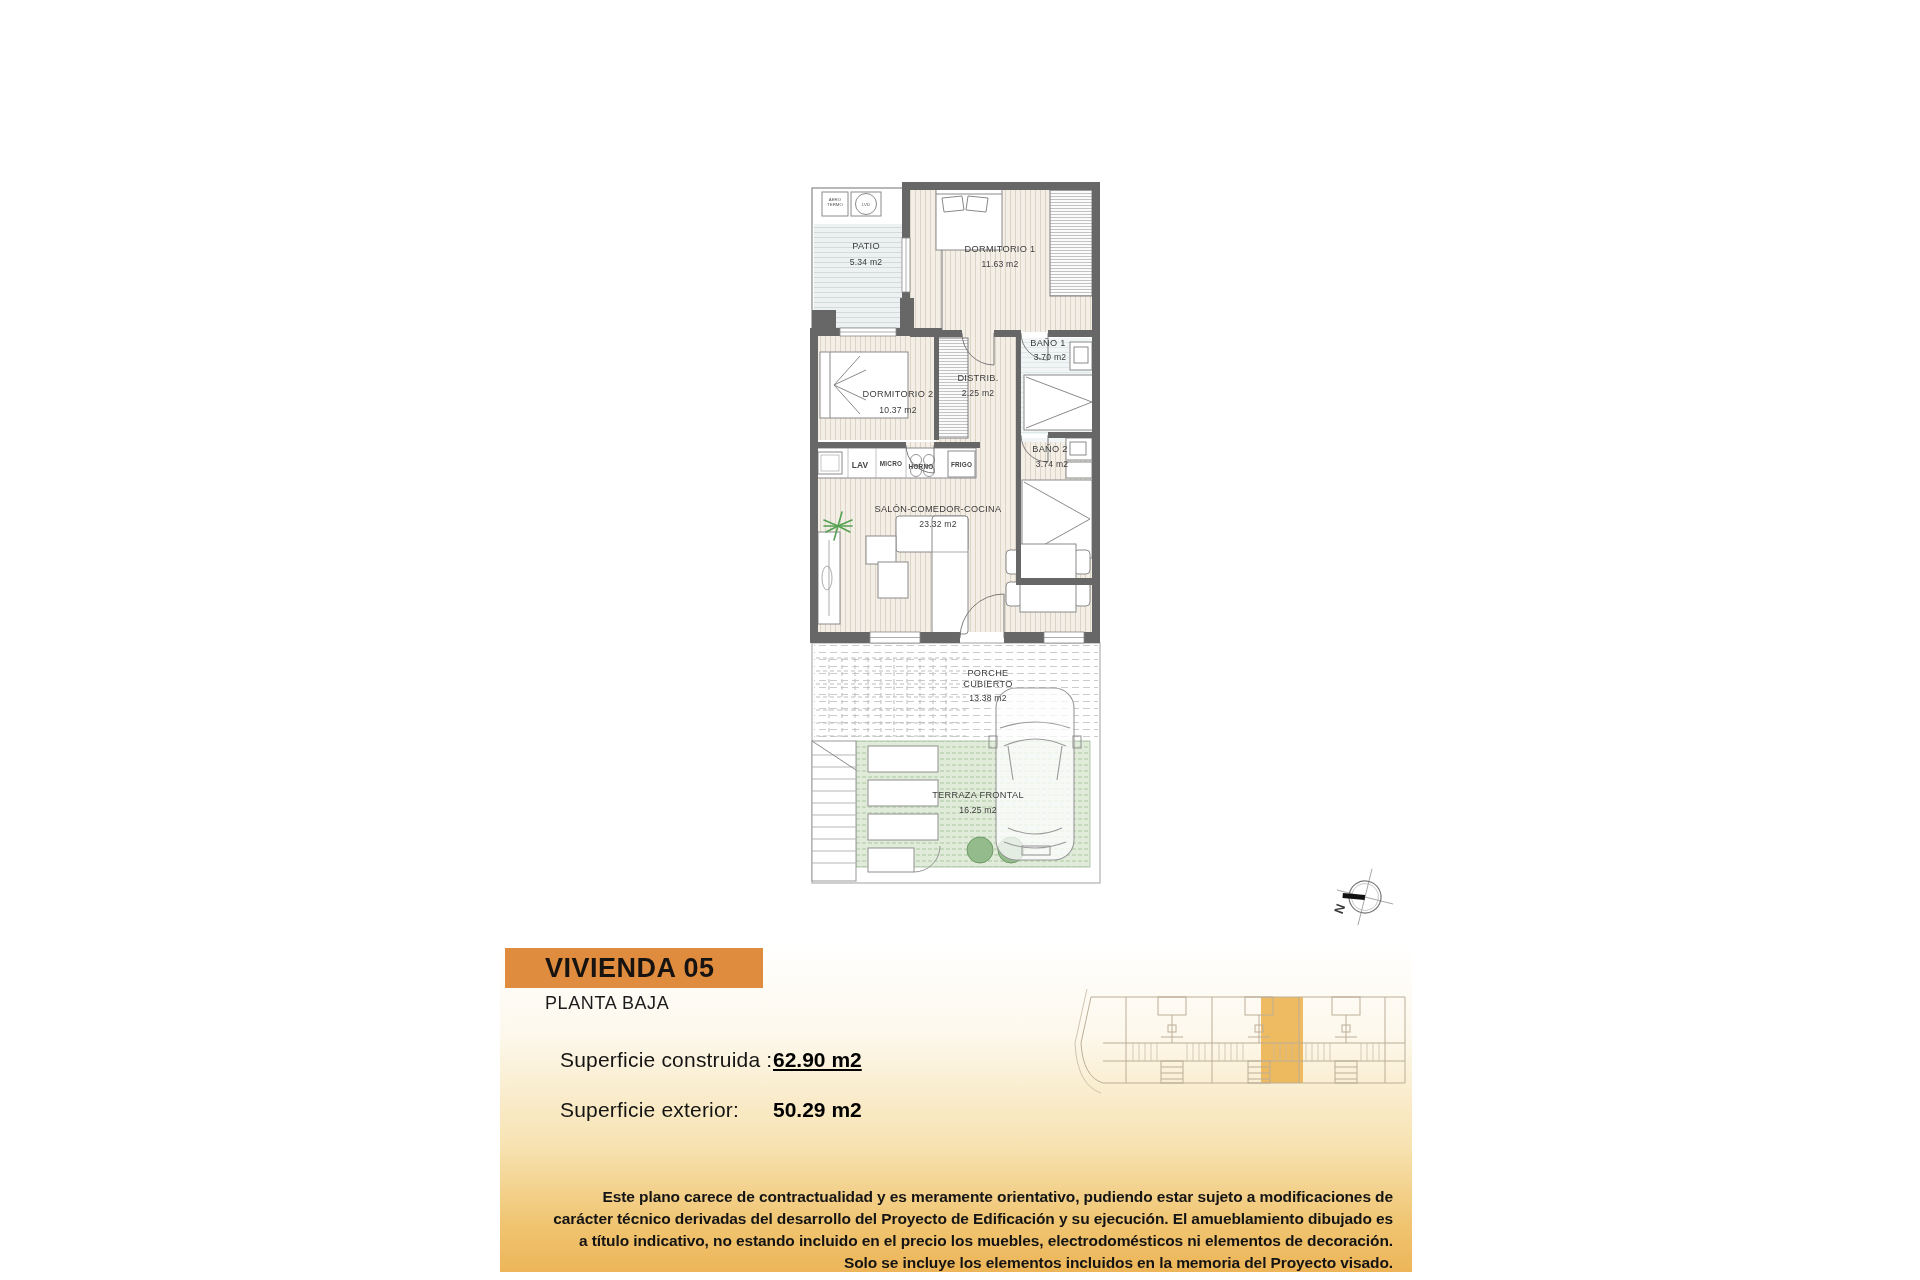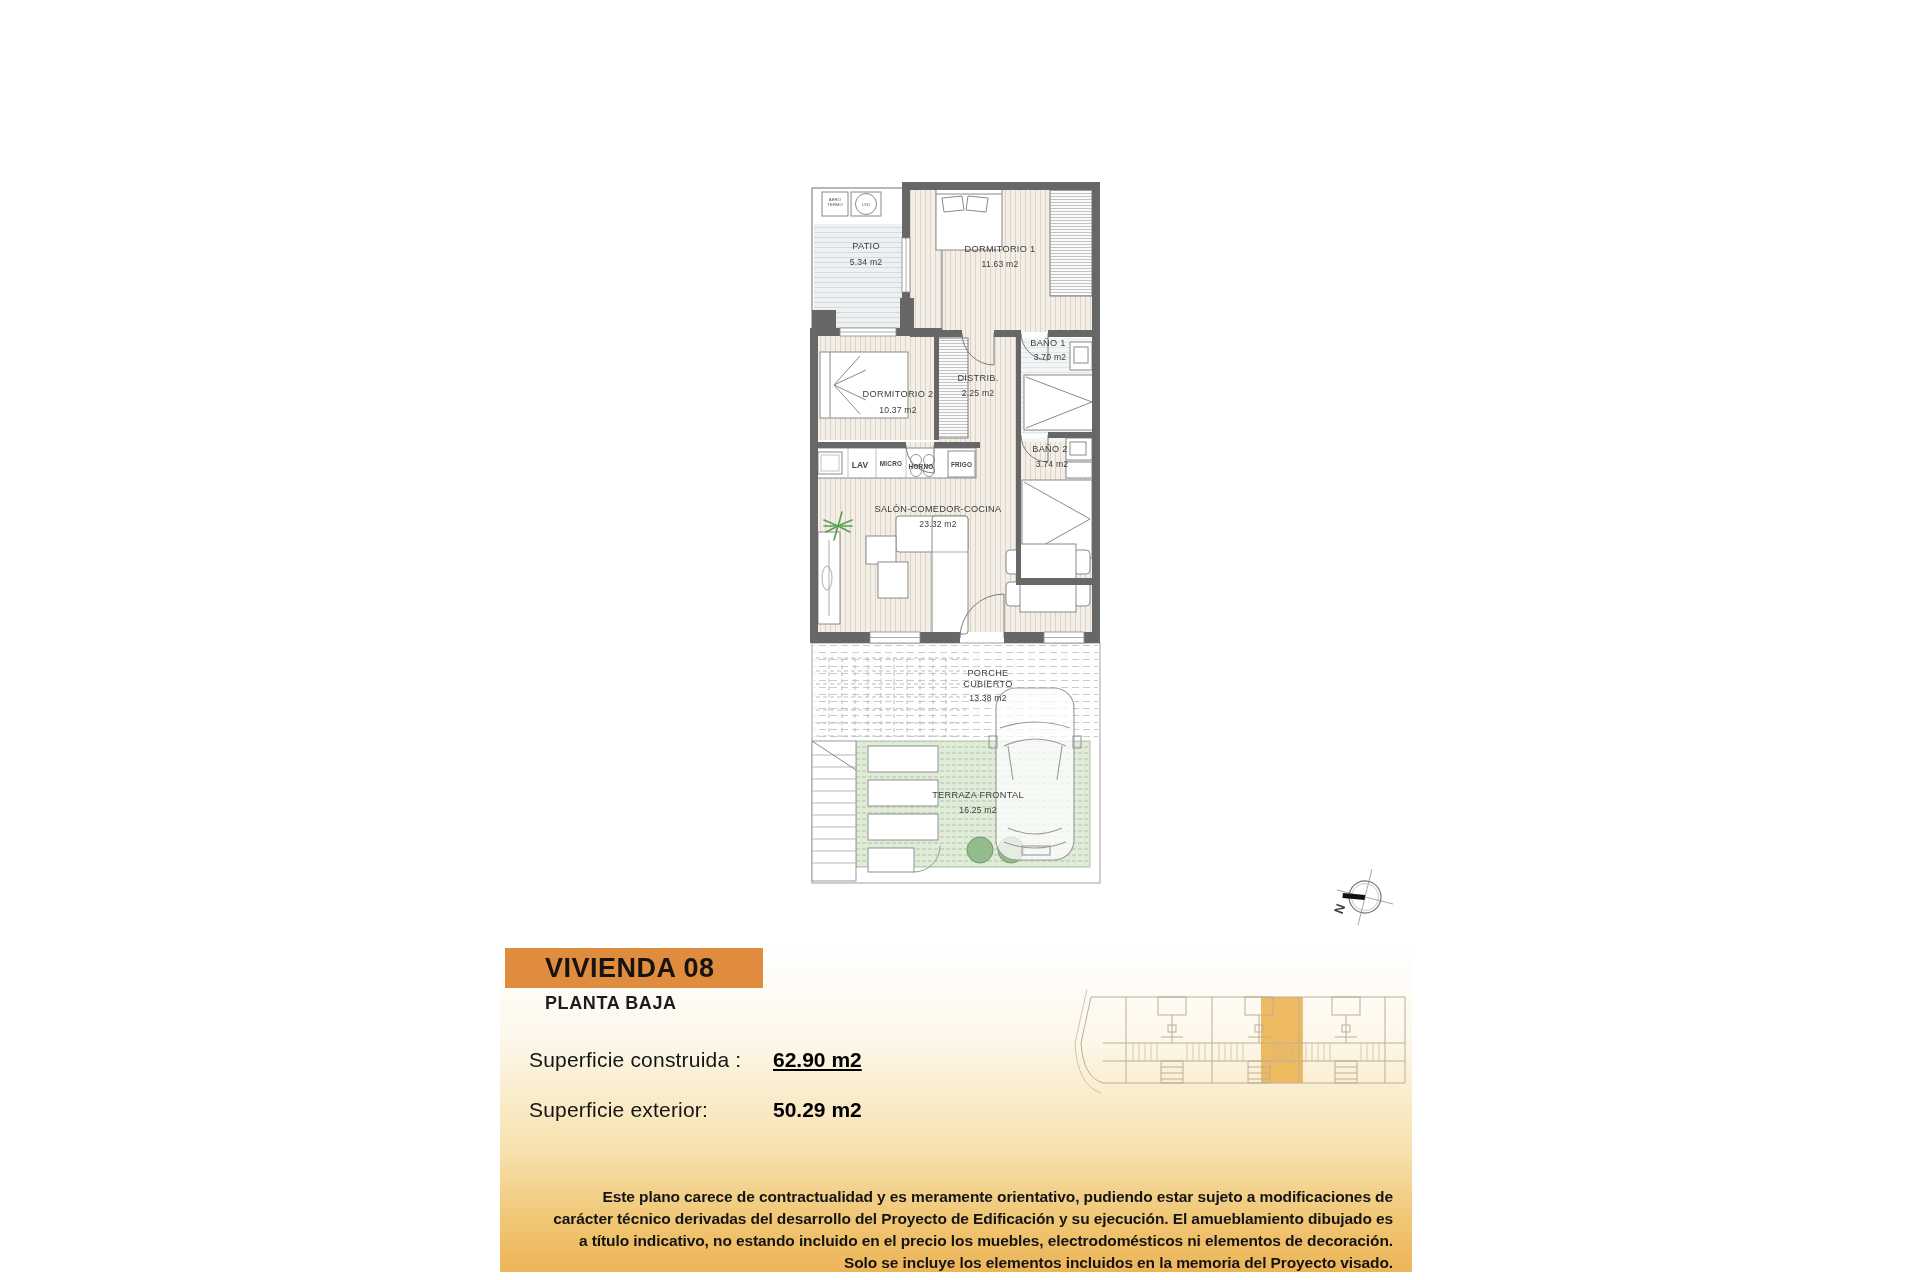--- a/index.html
+++ b/index.html
@@ -10,22 +10,22 @@
   .room-name{font-size:9.2px;letter-spacing:.3px;}
   .room-area{font-size:8.6px;letter-spacing:.2px;}
   .appliance-label{font-size:6.4px;fill:#444;font-weight:bold;letter-spacing:.2px;}
   .tiny-label{font-size:4.4px;fill:#555;}
   
   #info-panel{left:500px;top:944px;width:912px;height:328px;
     background:linear-gradient(180deg,#ffffff 0%,#fdf8ec 28%,#f7e2b0 62%,#f0c572 85%,#edb558 100%);}
   #unit-title-box{left:505px;top:948px;width:258px;height:40px;background:#e08c3e;
     display:flex;align-items:center;padding-left:40px;box-sizing:border-box;}
   #unit-title-box span{font-size:27px;font-weight:bold;color:#161311;letter-spacing:.5px;}
-  #floor-label{left:545px;top:993px;font-size:18px;font-weight:700;letter-spacing:.6px;color:#1c1c1c;}
-  .surf-label{left:529px;font-size:21px;color:#141414;letter-spacing:.2px;}
+  #floor-label{left:545px;top:993px;font-size:18px;font-weight:400;letter-spacing:.6px;color:#1c1c1c;}
+  .surf-label{left:560px;font-size:21px;color:#141414;letter-spacing:.2px;}
   .surf-value{left:773px;font-size:21px;font-weight:bold;color:#000;}
   #disclaimer{left:545px;top:1186px;width:848px;font-size:15.5px;font-weight:bold;
     line-height:22px;color:#141414;letter-spacing:-0.1px;text-align:right;}
   #scale-label{left:1285px;top:944px;width:110px;text-align:right;font-size:19px;color:#111;}
 </style>
 </head>
 <body>
 
 <div id="page">
 
@@ -314,21 +314,21 @@
       <line x1="35" y1="35.5" x2="13" y2="39" stroke="#111" stroke-width="5"></line>
     </g>
     <text x="10" y="51" font-size="13" font-weight="bold" fill="#111" text-anchor="middle" transform="rotate(-70 10 47)">N</text>
   </svg>
 
   <div class="abs" id="scale-label">Escala 1: 100</div>
 
   <div class="abs" id="info-panel"></div>
 
   <div class="abs" id="unit-title-box">
-    <span>VIVIENDA 08</span>
+    <span>VIVIENDA 05</span>
   </div>
   <div class="abs" id="floor-label">PLANTA BAJA</div>
 
   <div class="abs surf-label" style="top:1048px;">Superficie construida :</div>
   <div class="abs surf-value" style="top:1048px;text-decoration:underline;">62.90 m2</div>
 
   <div class="abs surf-label" style="top:1098px;">Superficie exterior:</div>
   <div class="abs surf-value" style="top:1098px;">50.29 m2</div>
 
   <div class="abs" id="disclaimer">Este plano carece de contractualidad y es meramente orientativo, pudiendo estar sujeto a modificaciones de carácter técnico derivadas del desarrollo del Proyecto de Edificación y su ejecución. El amueblamiento dibujado es a título indicativo, no estando incluido en el precio los muebles, electrodomésticos ni elementos de decoración. Solo se incluye los elementos incluidos en la memoria del Proyecto visado.</div>

